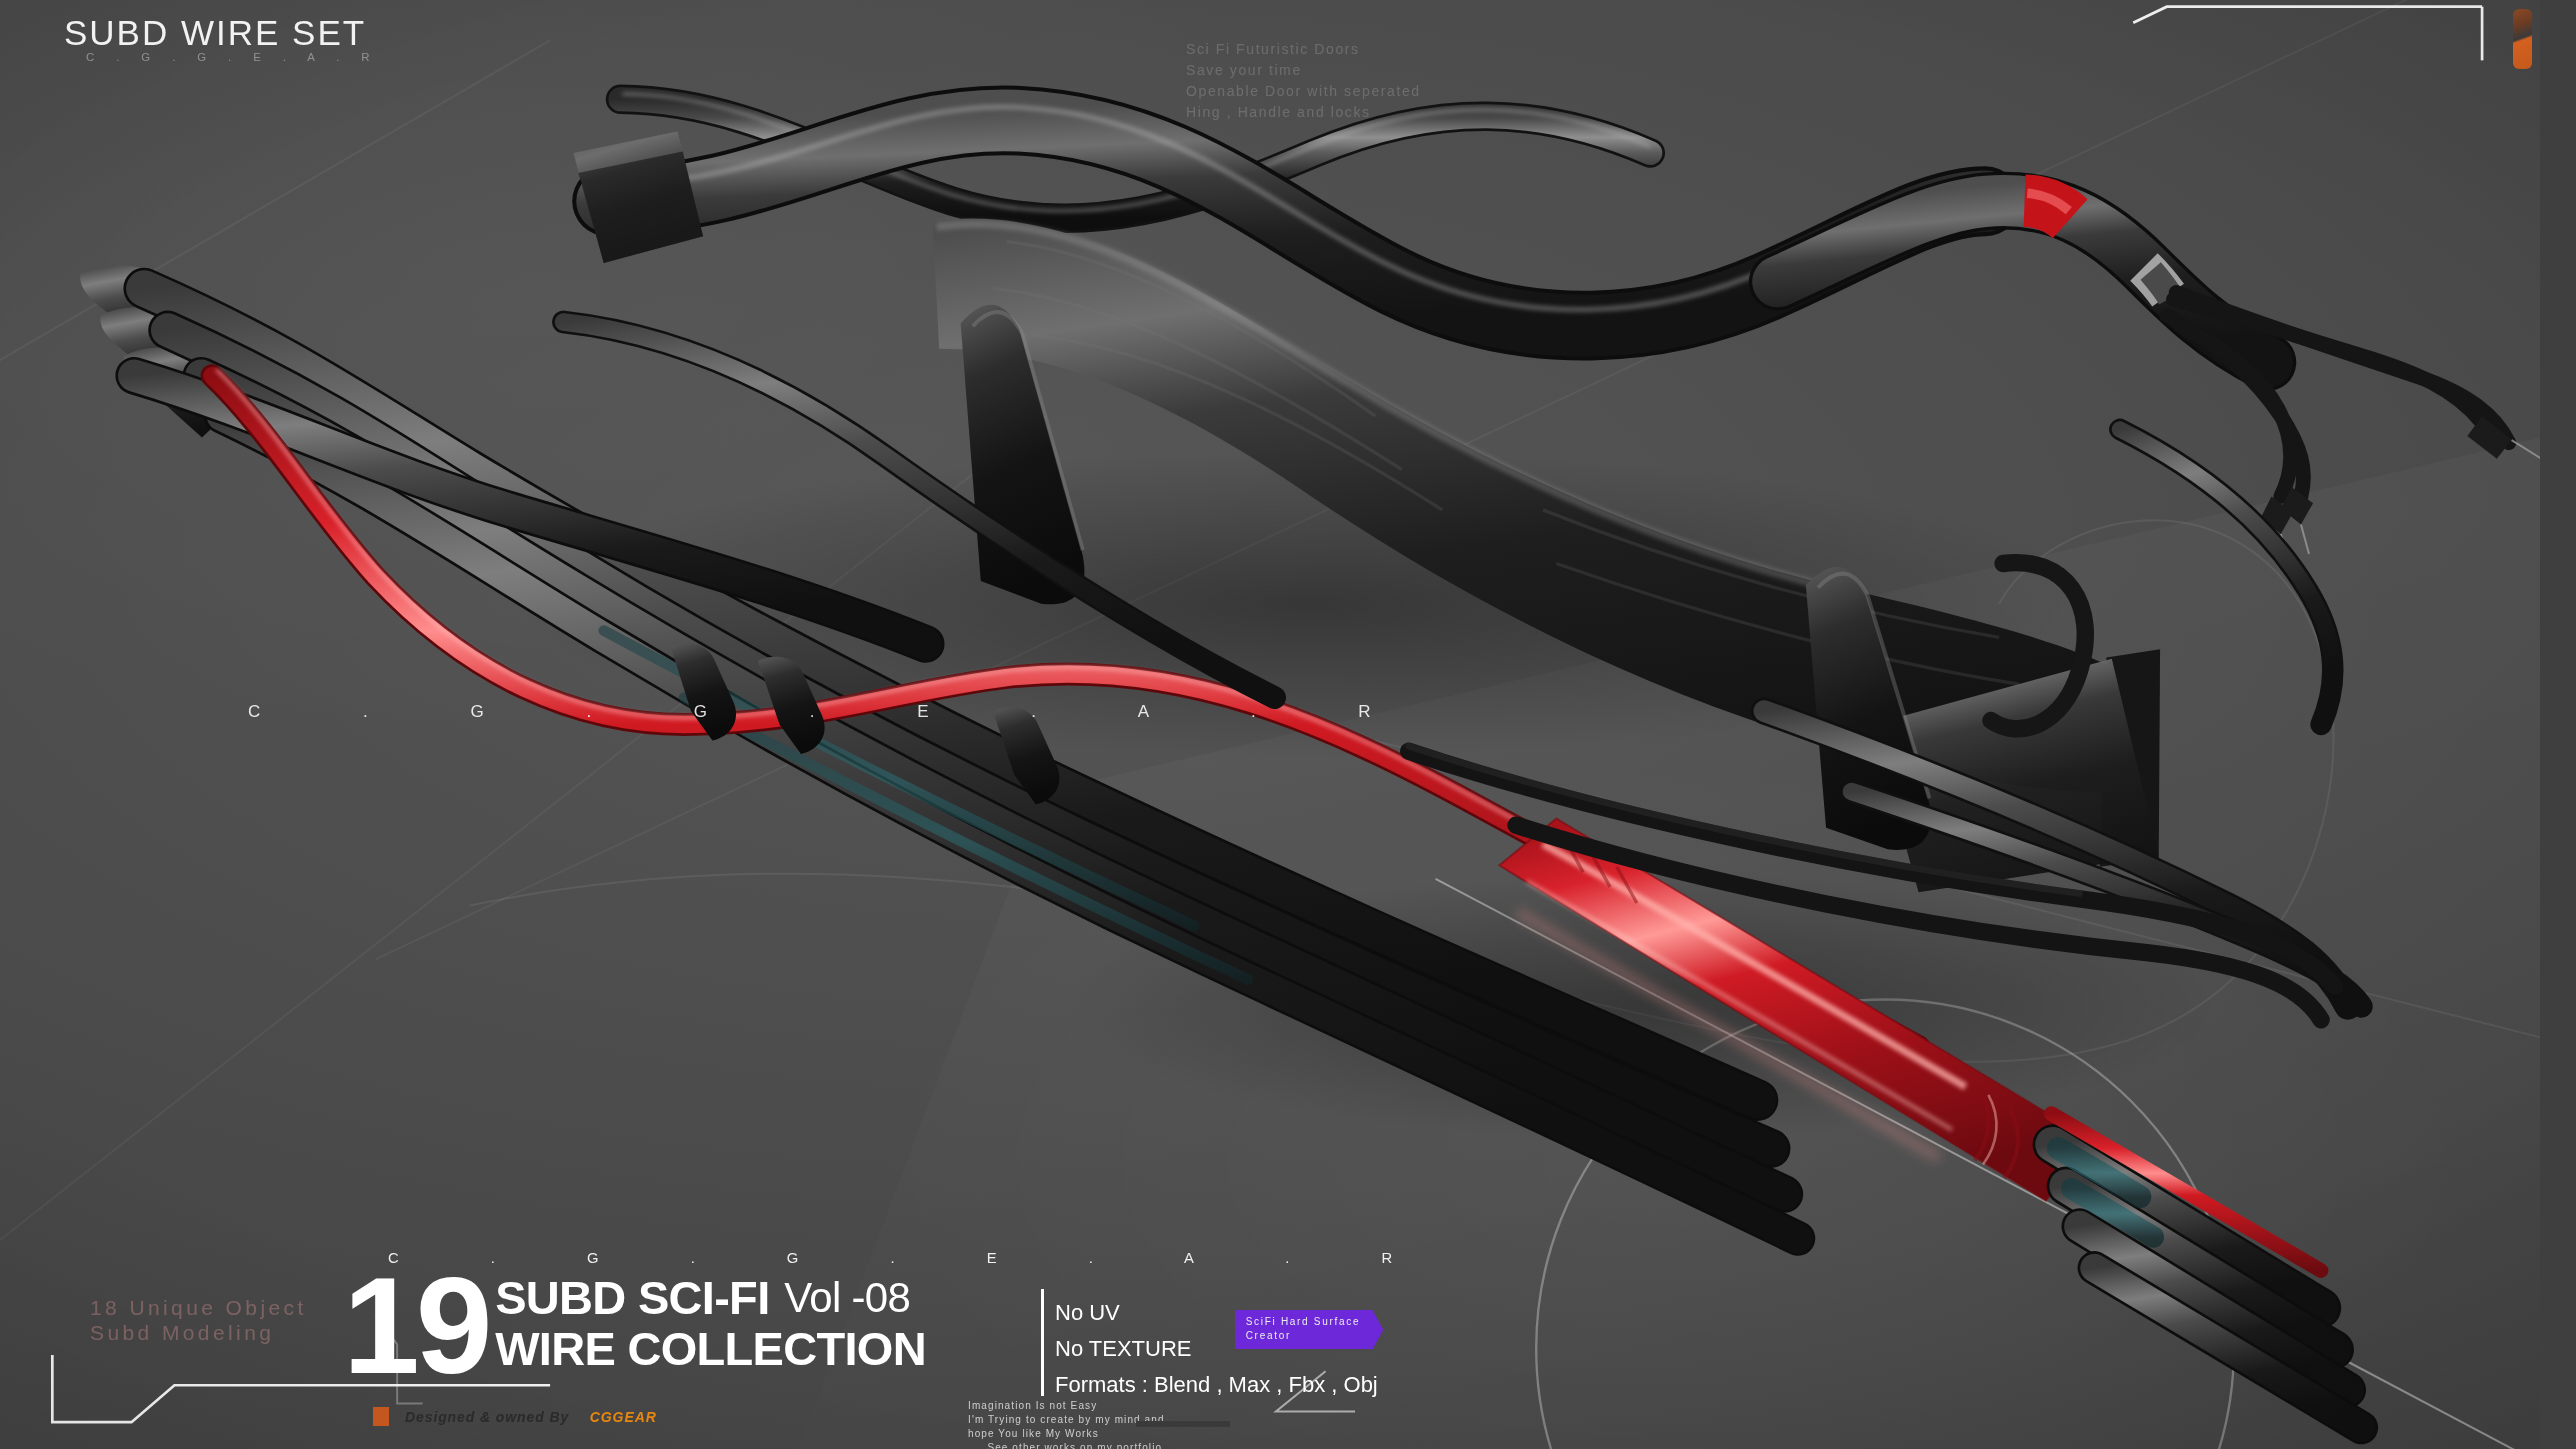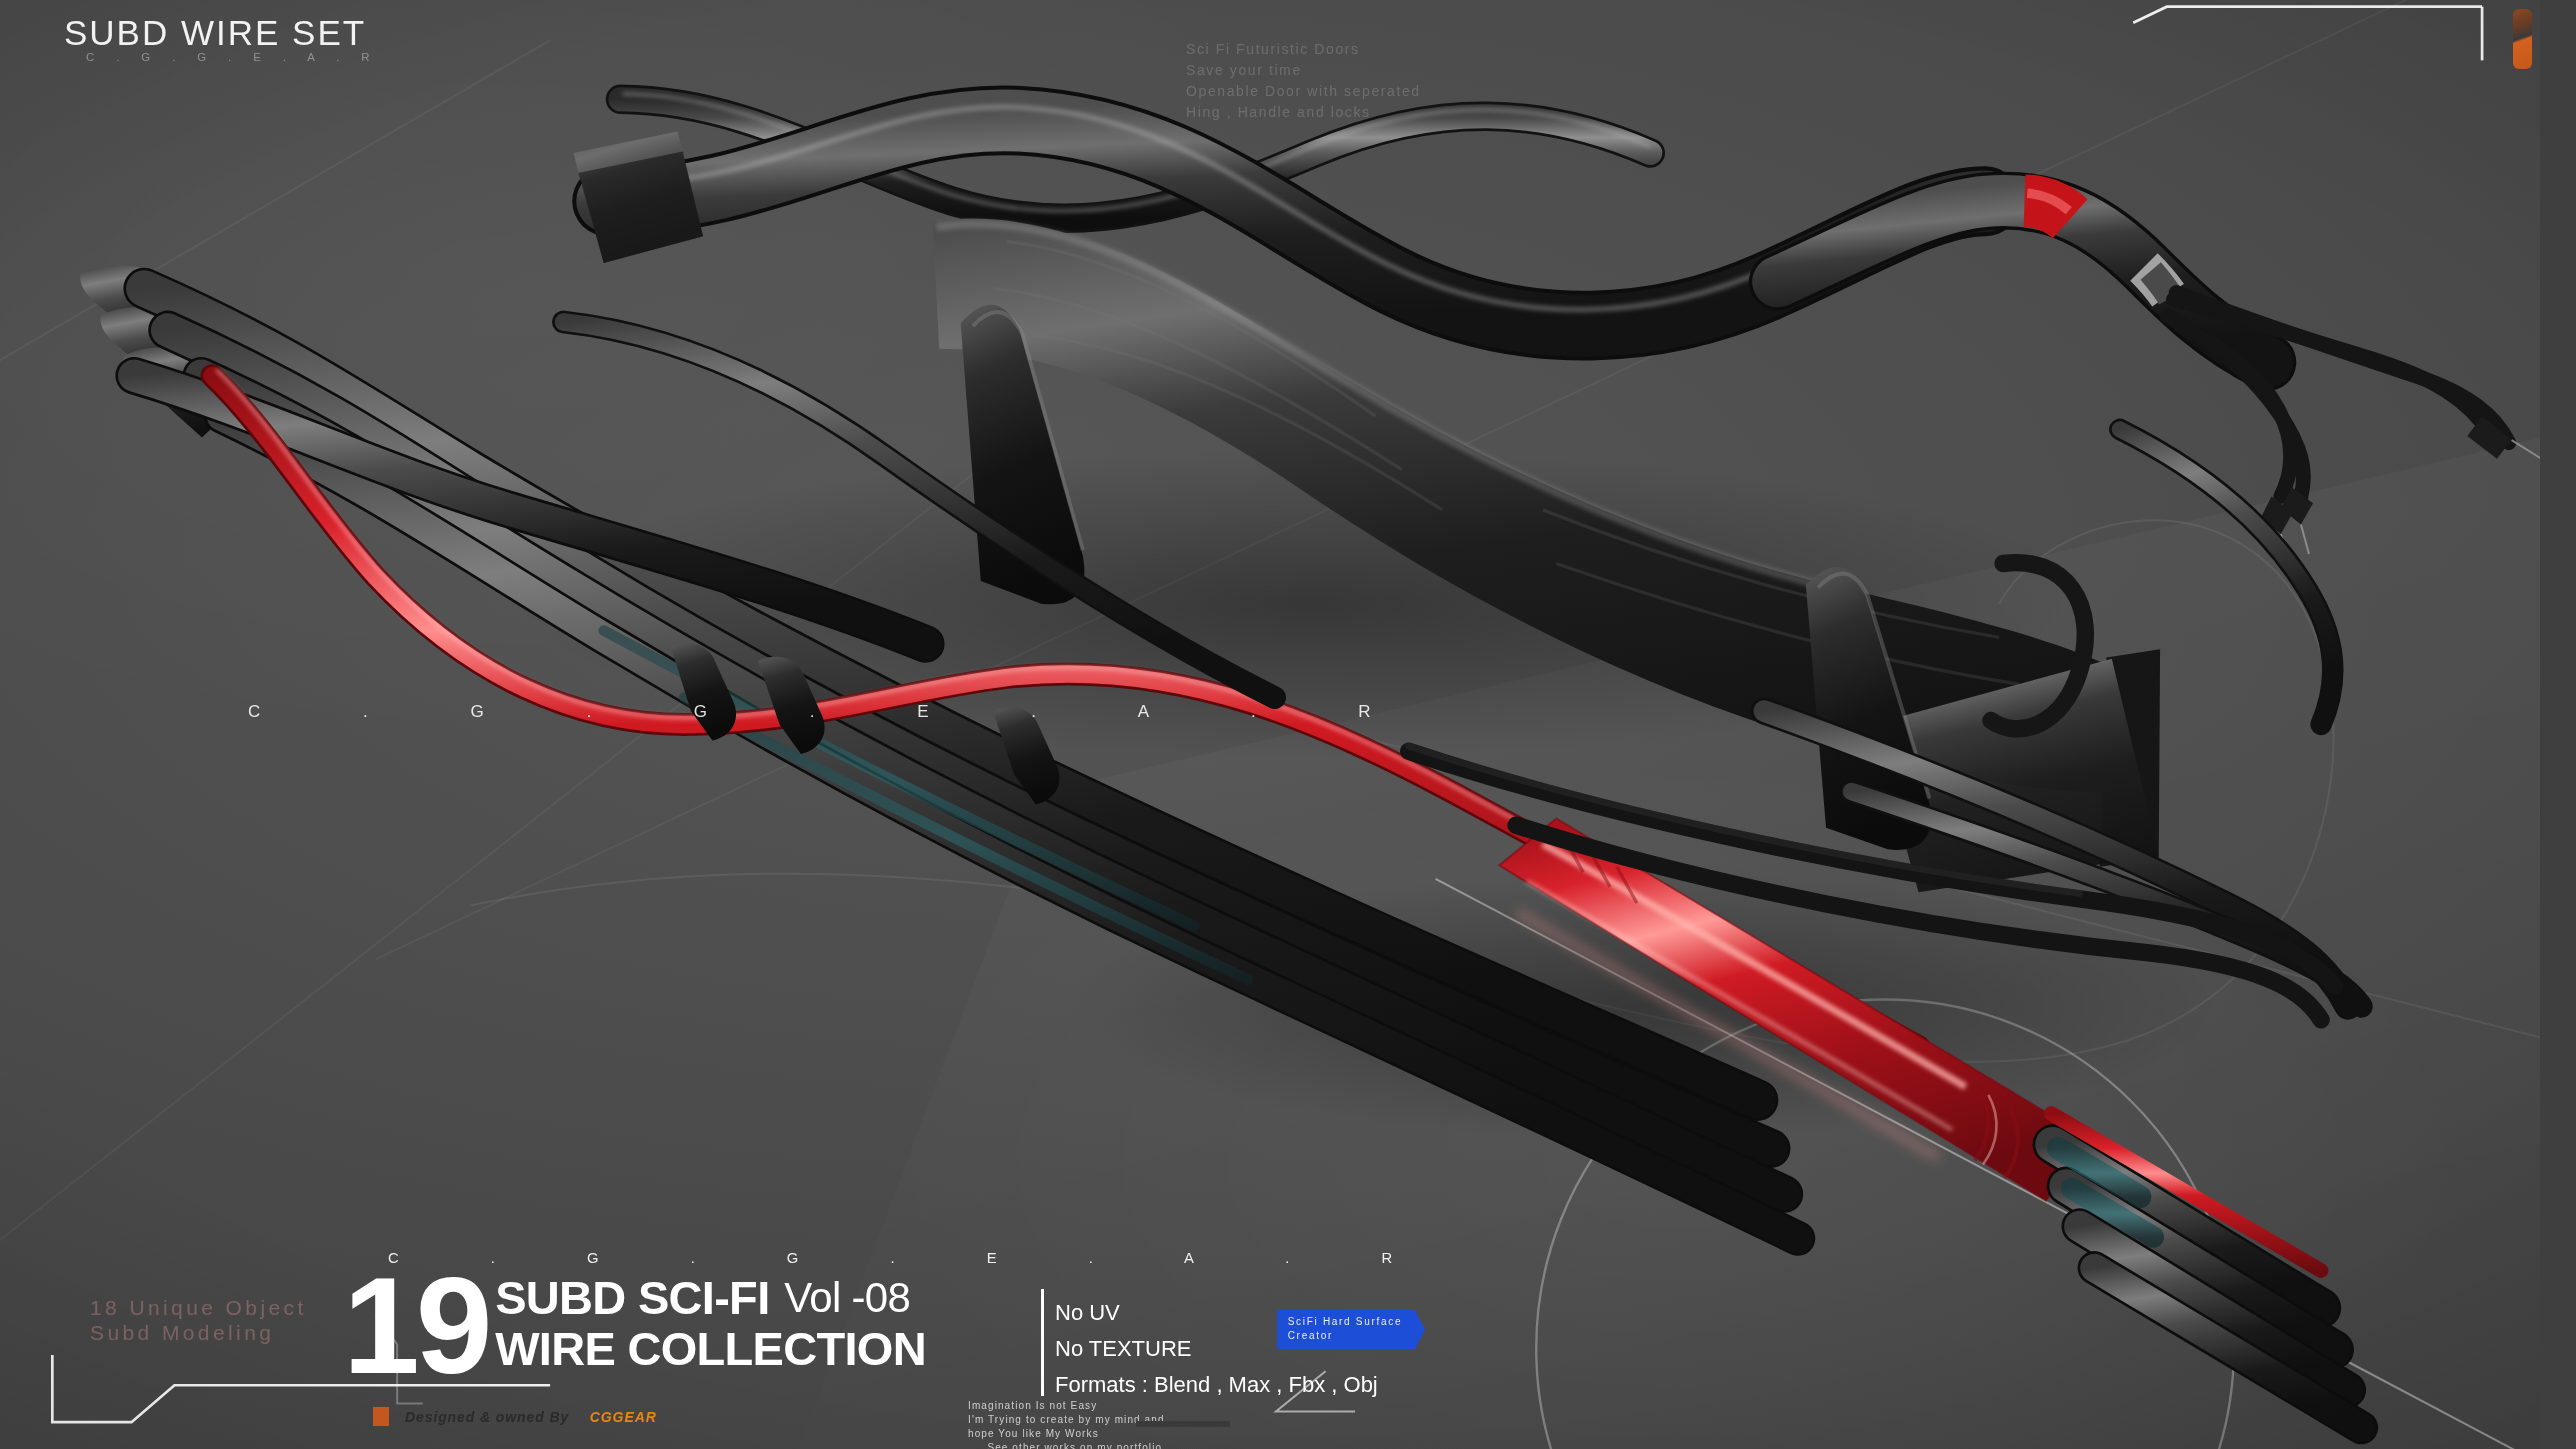--- a/index.html
+++ b/index.html
@@ -204,22 +204,22 @@
   }
   .quote-bar {
     position: absolute;
     left: 1136px; top: 1421px;
     width: 94px; height: 6px;
     background: #3a3a3a;
   }
 
   .badge {
     position: absolute;
-    left: 1277px; top: 1310px;
-    background: #1d4ed8;
+    left: 1235px; top: 1310px;
+    background: #6d28d9;
     padding: 5.4px 23px 6px 10.7px;
     clip-path: polygon(0 0, calc(100% - 10.7px) 0, 100% 50%, calc(100% - 10.7px) 100%, 0 100%);
   }
   .badge-text {
     font-size: 10px;
     line-height: 14px;
     letter-spacing: 1.7px;
     color: #ededed;
     white-space: pre;
   }

